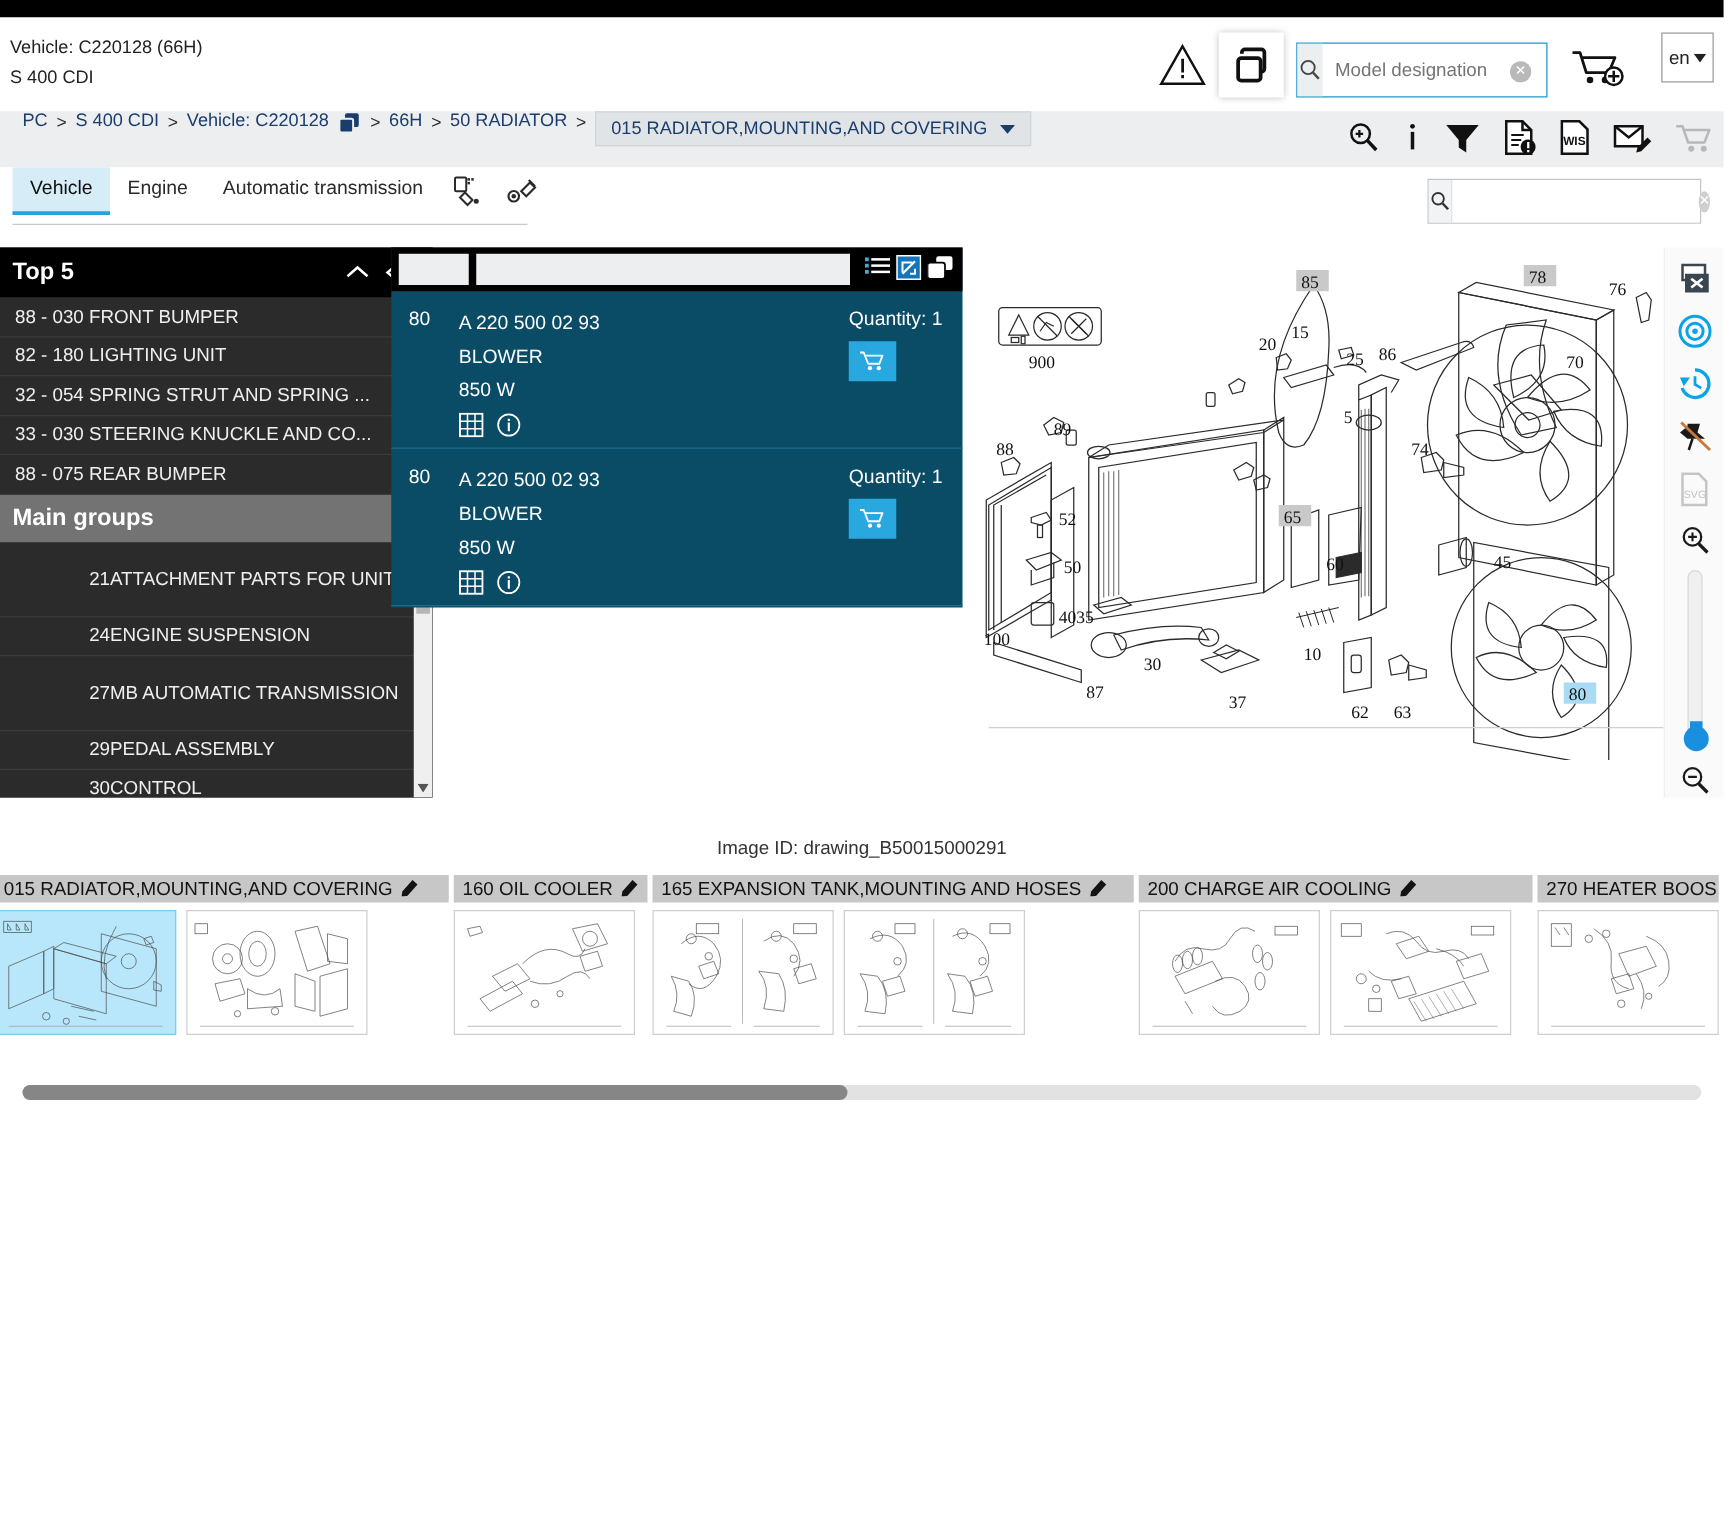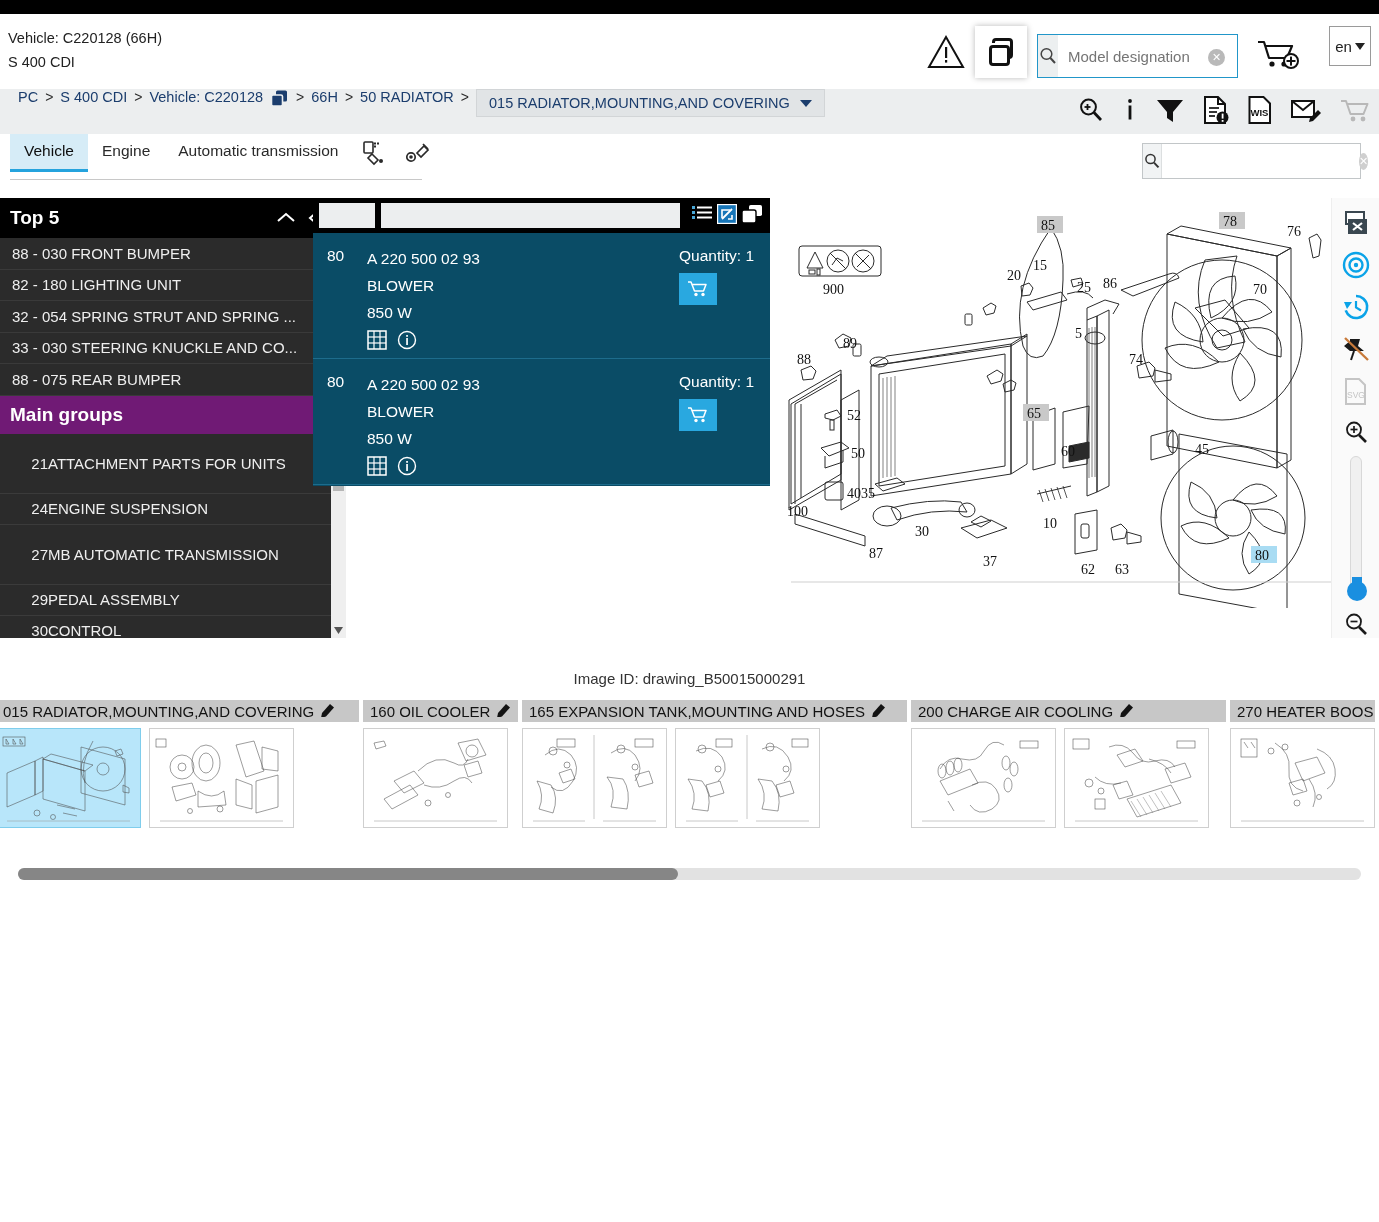--- a/index.html
+++ b/index.html
@@ -68,26 +68,26 @@
 
   
   .sidebar { position:absolute; left:0; top:198px; width:346px; height:440px; background:#2b2b2b; color:#fff;text-align:right; }
   .sb-head { height:40px; background:#000; display:flex; align-items:center; padding:0 10px;
              font-size:19px; font-weight:bold; }
   .sb-head .sp { flex:1; }
   .sb-head .hic { padding:0 5px; display:flex; align-items:center; }
   .sb-top5 { background:#2b2b2b; }
   .sb-item { height:31.5px; display:flex; align-items:center; padding:0 12px; font-size:15px;
              color:#efefef; border-bottom:1px solid #3a3a3a; white-space:nowrap; overflow:hidden; }
-  .sb-sub { height:38px; background:#701a75; display:flex; align-items:center; padding:0 10px;
+  .sb-sub { height:38px; background:#737373; display:flex; align-items:center; padding:0 10px;
             font-size:19px; font-weight:bold; }
   .sb-list { position:relative; height:calc(100% - 40px - 157.5px - 38px); overflow:hidden; background:#2b2b2b; }
   .sb-row { display:flex; align-items:center; font-size:15px; color:#efefef;
             border-bottom:1px solid #3b3b3b; padding:0 12px; }
-  .sb-row .num { width:36px; flex:none; }
+  .sb-row .num { width:36px; flex:none;margin-left:40px; }
   .sb-sbar { position:absolute; right:0; top:0; width:15px; height:100%; background:#efefef; }
   .sb-sbar .up, .sb-sbar .dn { height:15px; display:flex; align-items:center; justify-content:center; }
   .sb-sbar .thumb { position:absolute; left:2px; top:17px; width:11px; height:40px; background:#b6b6b6; }
 
   
   .parts { position:absolute; left:313px; top:198px; width:457px; height:288px; background:#0a4c66; }
   .parts-hd { height:35px; background:#000; display:flex; align-items:center; padding:0 6px; gap:6px; }
   .parts-hd .cell1 { width:56px; height:25px; background:#eceeef; }
   .parts-hd .cell2 { flex:1; height:25px; background:#eceeef; }
   .parts-hd .ics { display:flex; align-items:center; gap:5px; padding-left:6px; }

